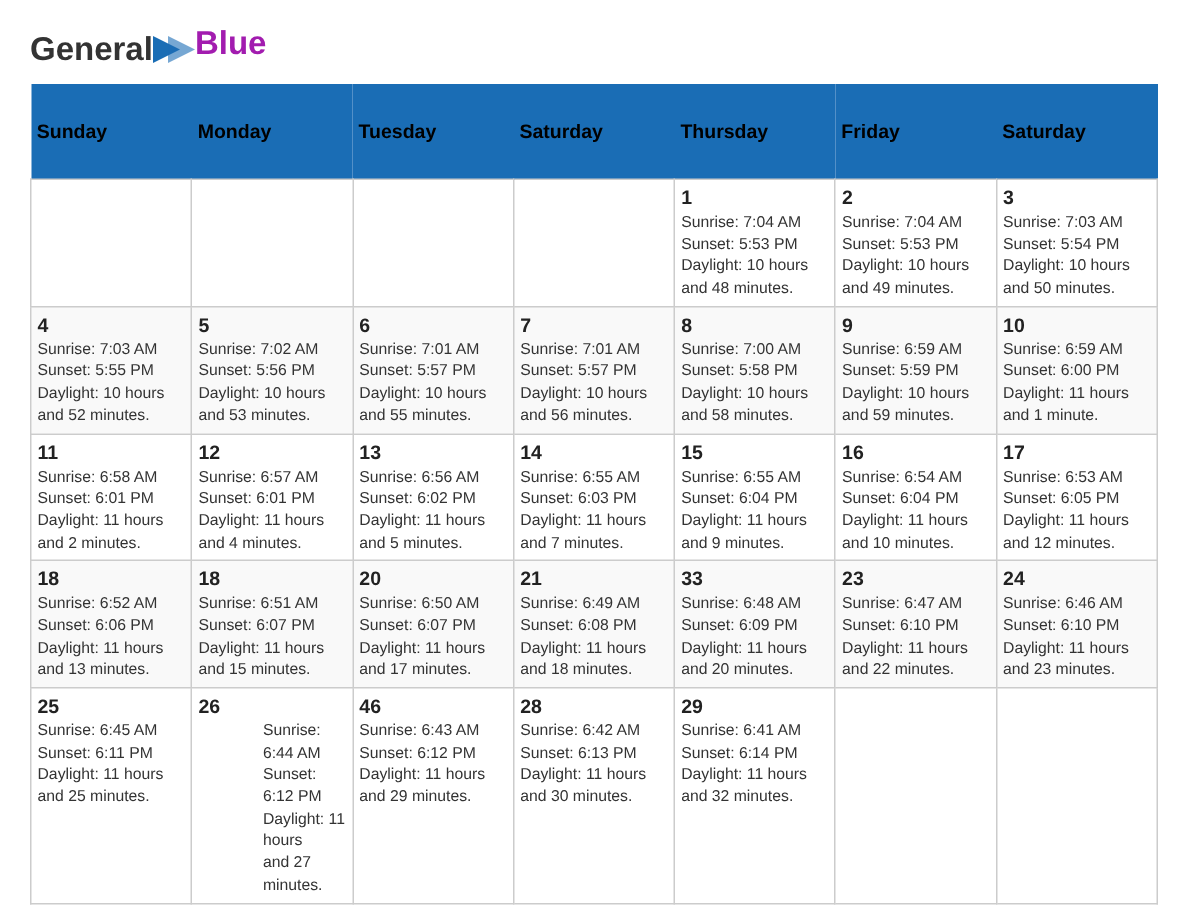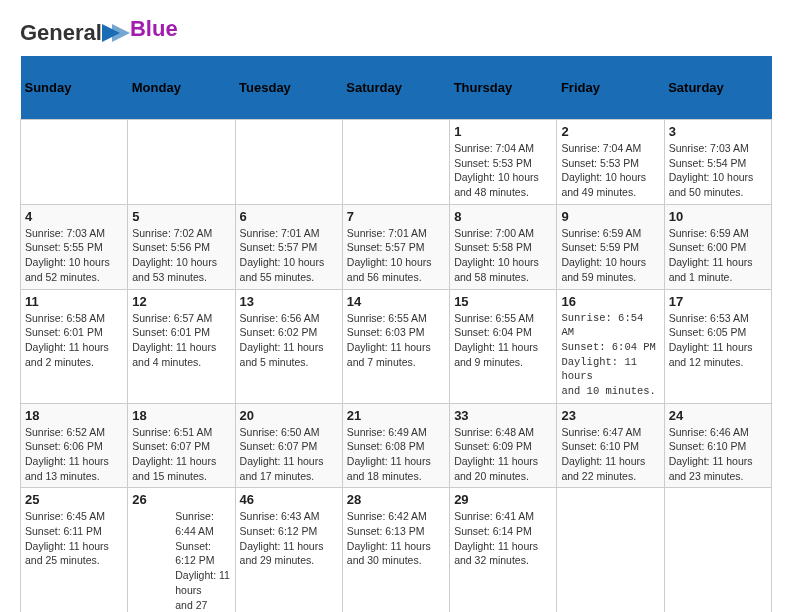--- a/index.html
+++ b/index.html
@@ -215,21 +215,21 @@
         </td>
         <td>
           <div class="day-number">15</div>
           <div class="day-info" style="white-space: pre-line;">Sunrise: 6:55 AM
 Sunset: 6:04 PM
 Daylight: 11 hours
 and 9 minutes.</div>
         </td>
         <td>
           <div class="day-number">16</div>
-          <div class="day-info" style="white-space: pre-line; font-family: Liberation Mono, monospace;">Sunrise: 6:54 AM
+          <div class="day-info" style="white-space: pre-line;">Sunrise: 6:54 AM
 Sunset: 6:04 PM
 Daylight: 11 hours
 and 10 minutes.</div>
         </td>
         <td>
           <div class="day-number">17</div>
           <div class="day-info" style="white-space: pre-line;">Sunrise: 6:53 AM
 Sunset: 6:05 PM
 Daylight: 11 hours
 and 12 minutes.</div>

